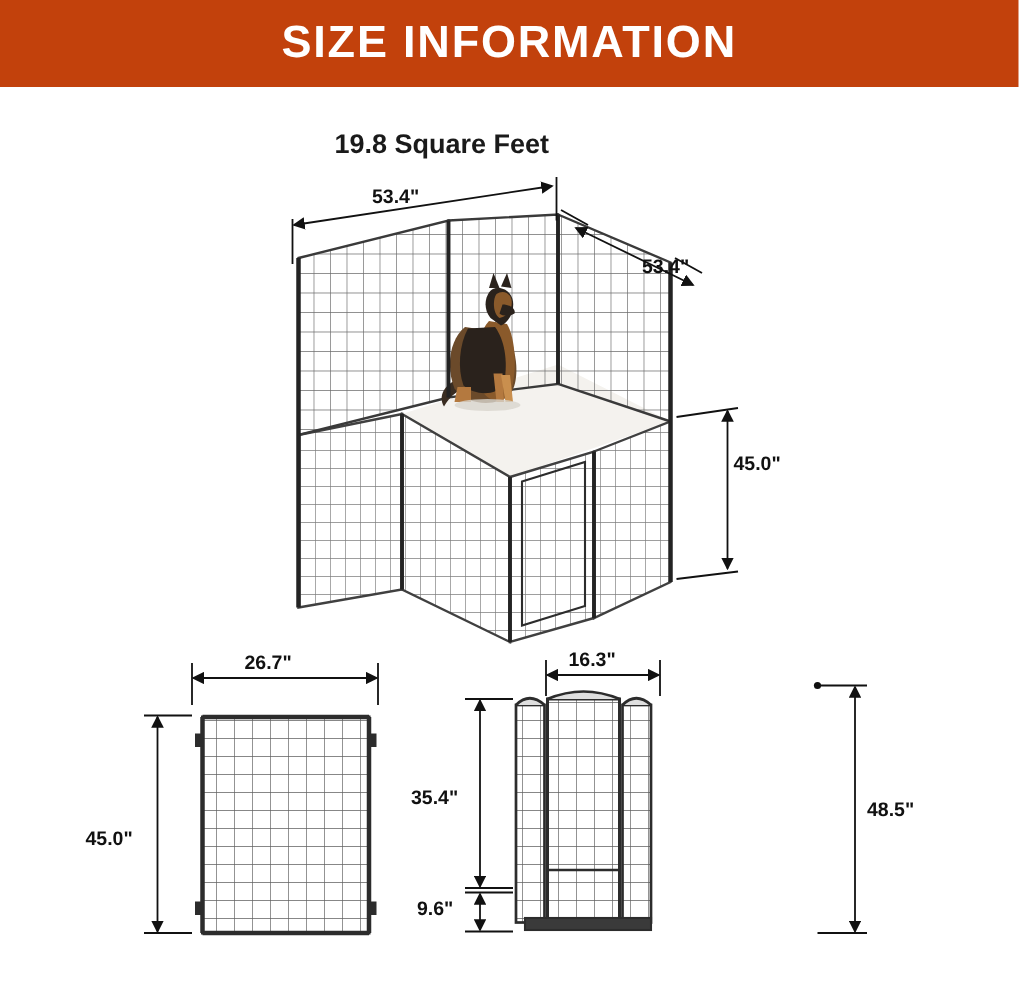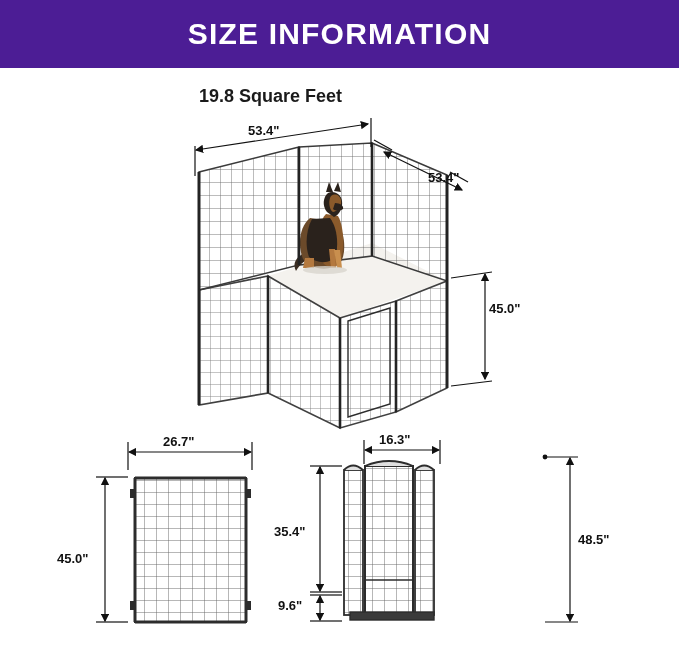--- a/index.html
+++ b/index.html
@@ -20,22 +20,22 @@
     width: 679px;
     height: 655px;
     background: #ffffff;
   }
 
   
   .header {
     position: absolute;
     left: 0; top: 0;
     width: 679px;
-    height: 68px;
-    background: #4c1d95;
+    height: 58px;
+    background: #c2410c;
     display: flex;
     align-items: center;
     justify-content: center;
   }
   .header-title {
     color: #ffffff;
     font-size: 30px;
     font-weight: bold;
     letter-spacing: 1.2px;
     text-align: center;
@@ -44,20 +44,21 @@
   
   .subtitle {
     position: absolute;
     left: 0;
     top: 86px;
     width: 541px;
     text-align: center;
     font-size: 18px;
     font-weight: bold;
     color: #1a1a1a;
+    padding-left: 24px;
   }
 
   
   .dim {
     position: absolute;
     font-size: 13px;
     font-weight: bold;
     color: #111111;
     white-space: nowrap;
   }

